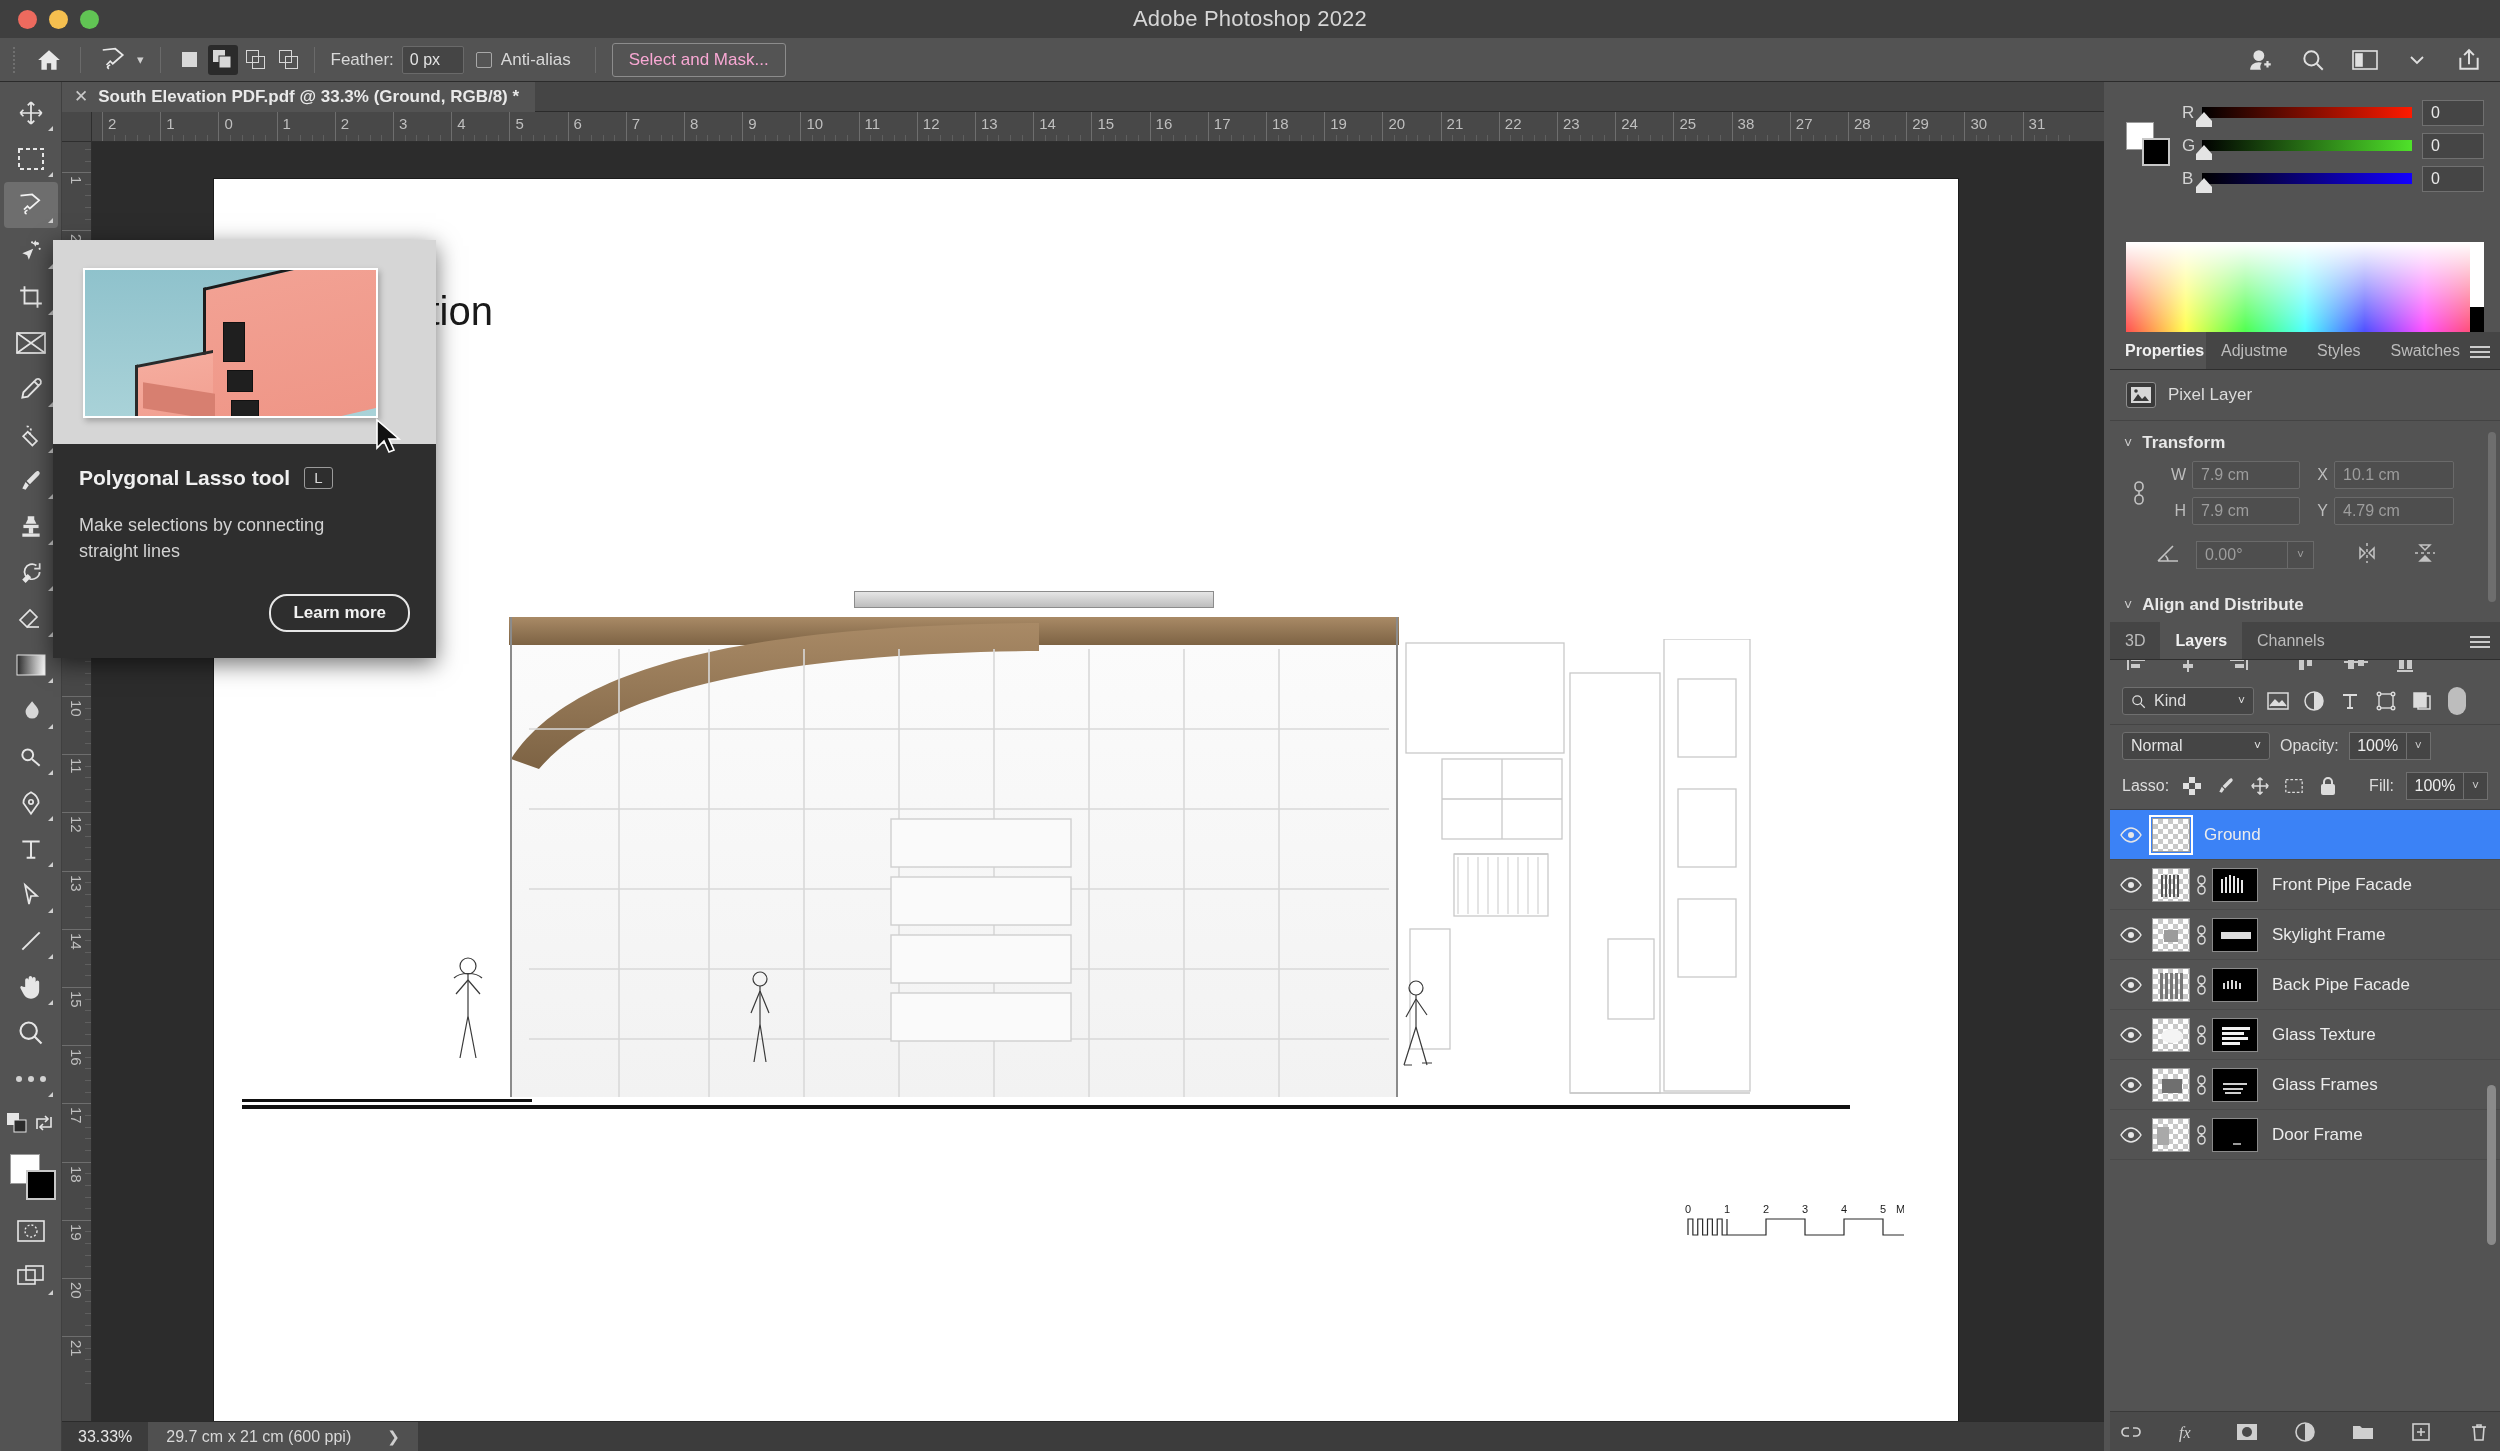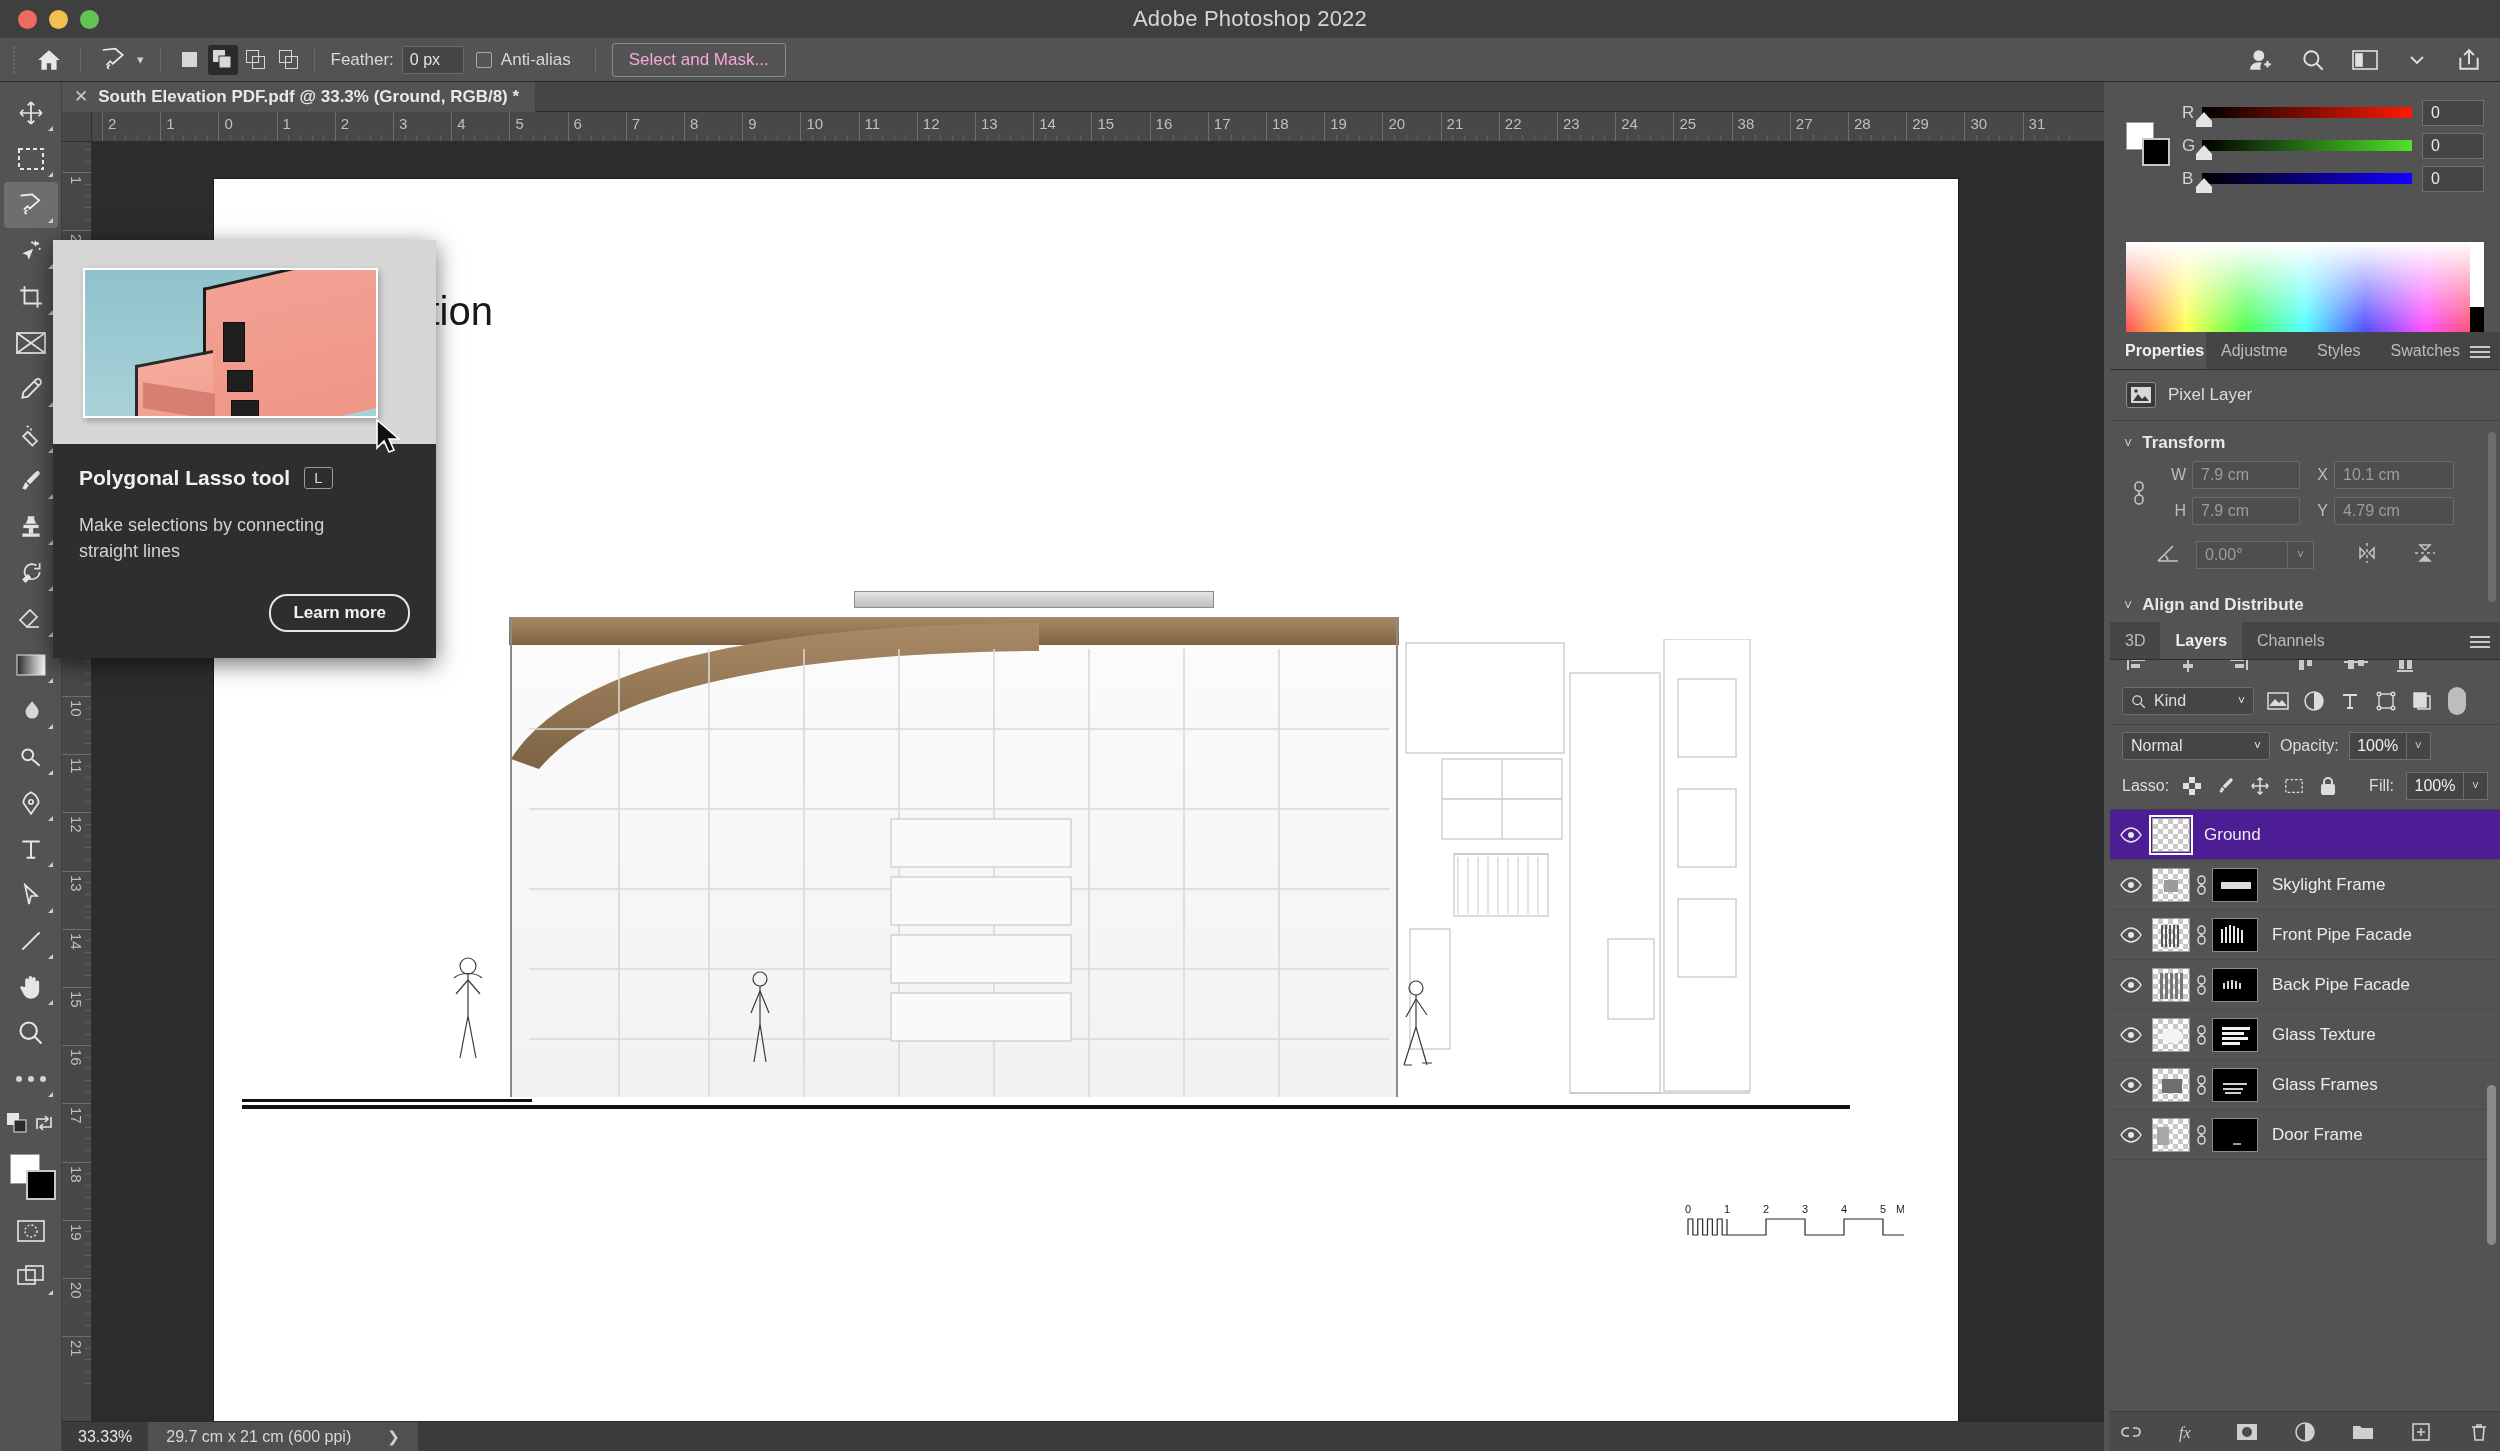--- a/index.html
+++ b/index.html
@@ -273,21 +273,21 @@
              display:flex; align-items:center; justify-content:center; color:#ccc; font-size:12px; }
   .lock-row { display:flex; align-items:center; gap:12px; padding: 5px 12px 9px 12px; }
   .lock-lab { color:#dcdcdc; font-size:16px; }
   .lock-ico { width:22px; height:22px; display:flex; align-items:center; justify-content:center; }
 
   .layer-list { border-top:1px solid #3f3f3f; }
   .layer-row {
     display:flex; align-items:center; height: 50px; border-bottom: 1px solid #4a4a4a;
     background:#535353; position:relative;
   }
-  .layer-row.selected { background:#4c1d95; }
+  .layer-row.selected { background:#3b82f6; }
   .eye-cell { width: 42px; display:flex; justify-content:center; }
   .lthumb {
     width: 38px; height: 34px; border: 1px solid #9d9d9d;
     background-image:
       linear-gradient(45deg,#c8c8c8 25%,transparent 25%,transparent 75%,#c8c8c8 75%),
       linear-gradient(45deg,#c8c8c8 25%,#fff 25%,#fff 75%,#c8c8c8 75%);
     background-size: 10px 10px; background-position: 0 0, 5px 5px;
     position: relative; overflow: hidden;
   }
   .lthumb.sel-outline { outline: 2px solid #fff; outline-offset: 1px; }
@@ -1593,46 +1593,20 @@
           </div>
           <div class="layer-row">
             <span class="eye-cell">
               <svg width="22" height="16" viewBox="0 0 22 16">
                 <path d="M11 1C5 1 1 8 1 8s4 7 10 7 10-7 10-7-4-7-10-7z" fill="none" stroke="#e6e6e6" stroke-width="1.5"></path>
                 <circle cx="11" cy="8" r="3" fill="#e6e6e6"></circle>
               </svg>
             </span>
             <span class="lthumb">
               <svg width="38" height="34" style="position:absolute;left:0;top:0;">
-                <rect x="11" y="11" width="14" height="12" fill="#9b9b9b"></rect>
-              </svg>
-            </span>
-            <span class="link-cell">
-              <svg width="13" height="22" viewBox="0 0 13 22" fill="none" stroke="#dcdcdc" stroke-width="1.4">
-                <rect x="3" y="2" width="7" height="8" rx="3.5"></rect>
-                <rect x="3" y="12" width="7" height="8" rx="3.5"></rect>
-                <path d="M6.5 10v2"></path>
-              </svg>
-            </span>
-            <span class="mthumb">
-              <svg width="46" height="34" style="position:absolute;left:0;top:0;">
-                <rect x="8" y="13" width="30" height="7" fill="#ddd"></rect>
-              </svg>
-            </span>
-            <span class="lname">Skylight Frame</span>
-          </div>
-          <div class="layer-row">
-            <span class="eye-cell">
-              <svg width="22" height="16" viewBox="0 0 22 16">
-                <path d="M11 1C5 1 1 8 1 8s4 7 10 7 10-7 10-7-4-7-10-7z" fill="none" stroke="#e6e6e6" stroke-width="1.5"></path>
-                <circle cx="11" cy="8" r="3" fill="#e6e6e6"></circle>
-              </svg>
-            </span>
-            <span class="lthumb">
-              <svg width="38" height="34" style="position:absolute;left:0;top:0;">
                 <g fill="#555">
                   <rect x="8" y="6" width="2" height="22"></rect>
                   <rect x="12" y="6" width="2" height="22"></rect>
                   <rect x="16" y="6" width="2" height="22"></rect>
                   <rect x="20" y="6" width="2" height="22"></rect>
                   <rect x="24" y="6" width="2" height="22"></rect>
                 </g>
               </svg>
             </span>
             <span class="link-cell">
@@ -1658,20 +1632,46 @@
           </div>
           <div class="layer-row">
             <span class="eye-cell">
               <svg width="22" height="16" viewBox="0 0 22 16">
                 <path d="M11 1C5 1 1 8 1 8s4 7 10 7 10-7 10-7-4-7-10-7z" fill="none" stroke="#e6e6e6" stroke-width="1.5"></path>
                 <circle cx="11" cy="8" r="3" fill="#e6e6e6"></circle>
               </svg>
             </span>
             <span class="lthumb">
               <svg width="38" height="34" style="position:absolute;left:0;top:0;">
+                <rect x="11" y="11" width="14" height="12" fill="#9b9b9b"></rect>
+              </svg>
+            </span>
+            <span class="link-cell">
+              <svg width="13" height="22" viewBox="0 0 13 22" fill="none" stroke="#dcdcdc" stroke-width="1.4">
+                <rect x="3" y="2" width="7" height="8" rx="3.5"></rect>
+                <rect x="3" y="12" width="7" height="8" rx="3.5"></rect>
+                <path d="M6.5 10v2"></path>
+              </svg>
+            </span>
+            <span class="mthumb">
+              <svg width="46" height="34" style="position:absolute;left:0;top:0;">
+                <rect x="8" y="13" width="30" height="7" fill="#ddd"></rect>
+              </svg>
+            </span>
+            <span class="lname">Skylight Frame</span>
+          </div>
+          <div class="layer-row">
+            <span class="eye-cell">
+              <svg width="22" height="16" viewBox="0 0 22 16">
+                <path d="M11 1C5 1 1 8 1 8s4 7 10 7 10-7 10-7-4-7-10-7z" fill="none" stroke="#e6e6e6" stroke-width="1.5"></path>
+                <circle cx="11" cy="8" r="3" fill="#e6e6e6"></circle>
+              </svg>
+            </span>
+            <span class="lthumb">
+              <svg width="38" height="34" style="position:absolute;left:0;top:0;">
                 <g fill="#777">
                   <rect x="7" y="4" width="3" height="26"></rect>
                   <rect x="12" y="4" width="3" height="26"></rect>
                   <rect x="17" y="4" width="3" height="26"></rect>
                   <rect x="22" y="4" width="3" height="26"></rect>
                   <rect x="27" y="4" width="3" height="26"></rect>
                 </g>
               </svg>
             </span>
             <span class="link-cell">

